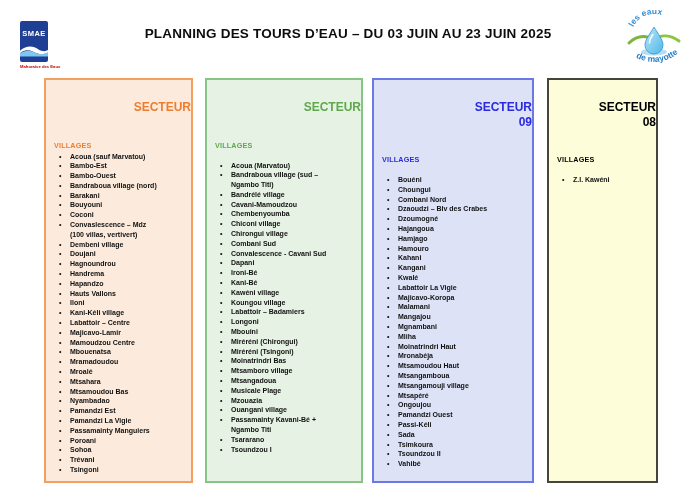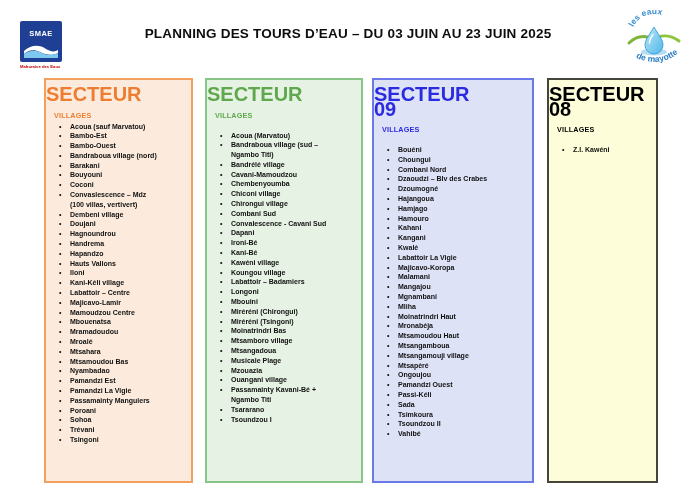--- a/index.html
+++ b/index.html
@@ -7,21 +7,21 @@
     position:relative;width:696px;height:489px;background:#ffffff;
     font-family:"Liberation Sans", sans-serif;overflow:hidden;margin:0 auto;
   }
   
   .title{
     position:absolute;top:26px;left:0;width:100%;text-align:center;
     font-size:13.5px;font-weight:bold;color:#0d0d0d;letter-spacing:.2px;
   }
   .smae-logo{position:absolute;left:20px;top:21px;width:34px;text-align:center;}
   .smae-box{
-    position:relative;width:42px;height:41px;background:#1e3f94;border-radius:2px;
+    position:relative;width:28px;height:41px;background:#1e3f94;border-radius:2px;
     overflow:hidden;
   }
   .smae-acronym{
     position:absolute;top:8px;left:0;width:100%;text-align:center;
     color:#ffffff;font-size:7.5px;font-weight:bold;letter-spacing:.4px;
   }
   .smae-wave{position:absolute;bottom:4px;left:0;width:100%;height:16px;}
   .smae-tagline{
     margin-top:2px;color:#c00000;font-size:4.2px;font-weight:bold;white-space:nowrap;
   }
@@ -29,25 +29,25 @@
   
   .sector{
     position:absolute;top:78px;height:405px;box-sizing:border-box;
     background:var(--bg);border:2px solid var(--border);
   }
   .sector:nth-of-type(1){left:44px;width:149px;}
   .sector:nth-of-type(2){left:205px;width:158px;}
   .sector:nth-of-type(3){left:372px;width:162px;}
   .sector:nth-of-type(4){left:547px;width:111px;}
   .sector-head{
-    margin-top:7px;text-align:left;font-size:20px;font-weight:bold;
+    margin-top:20px;text-align:right;font-size:12px;font-weight:bold;
     line-height:14.5px;color:var(--accent);
   }
   .villages-label{
-    margin:9px 0 0 8px;font-size:7.2px;font-weight:bold;color:var(--accent);
+    margin:26px 0 0 8px;font-size:7.2px;font-weight:bold;color:var(--accent);
     letter-spacing:.2px;
   }
   ul.villages{
     margin:2px 0 0 0;padding:0 4px 0 8px;list-style:none;
     font-size:7px;font-weight:bold;color:#111;line-height:9.8px;
   }
   ul.villages.gapped{margin-top:11px;}
   ul.villages li{
     position:relative;padding-left:16px;white-space:pre-line;
   }

